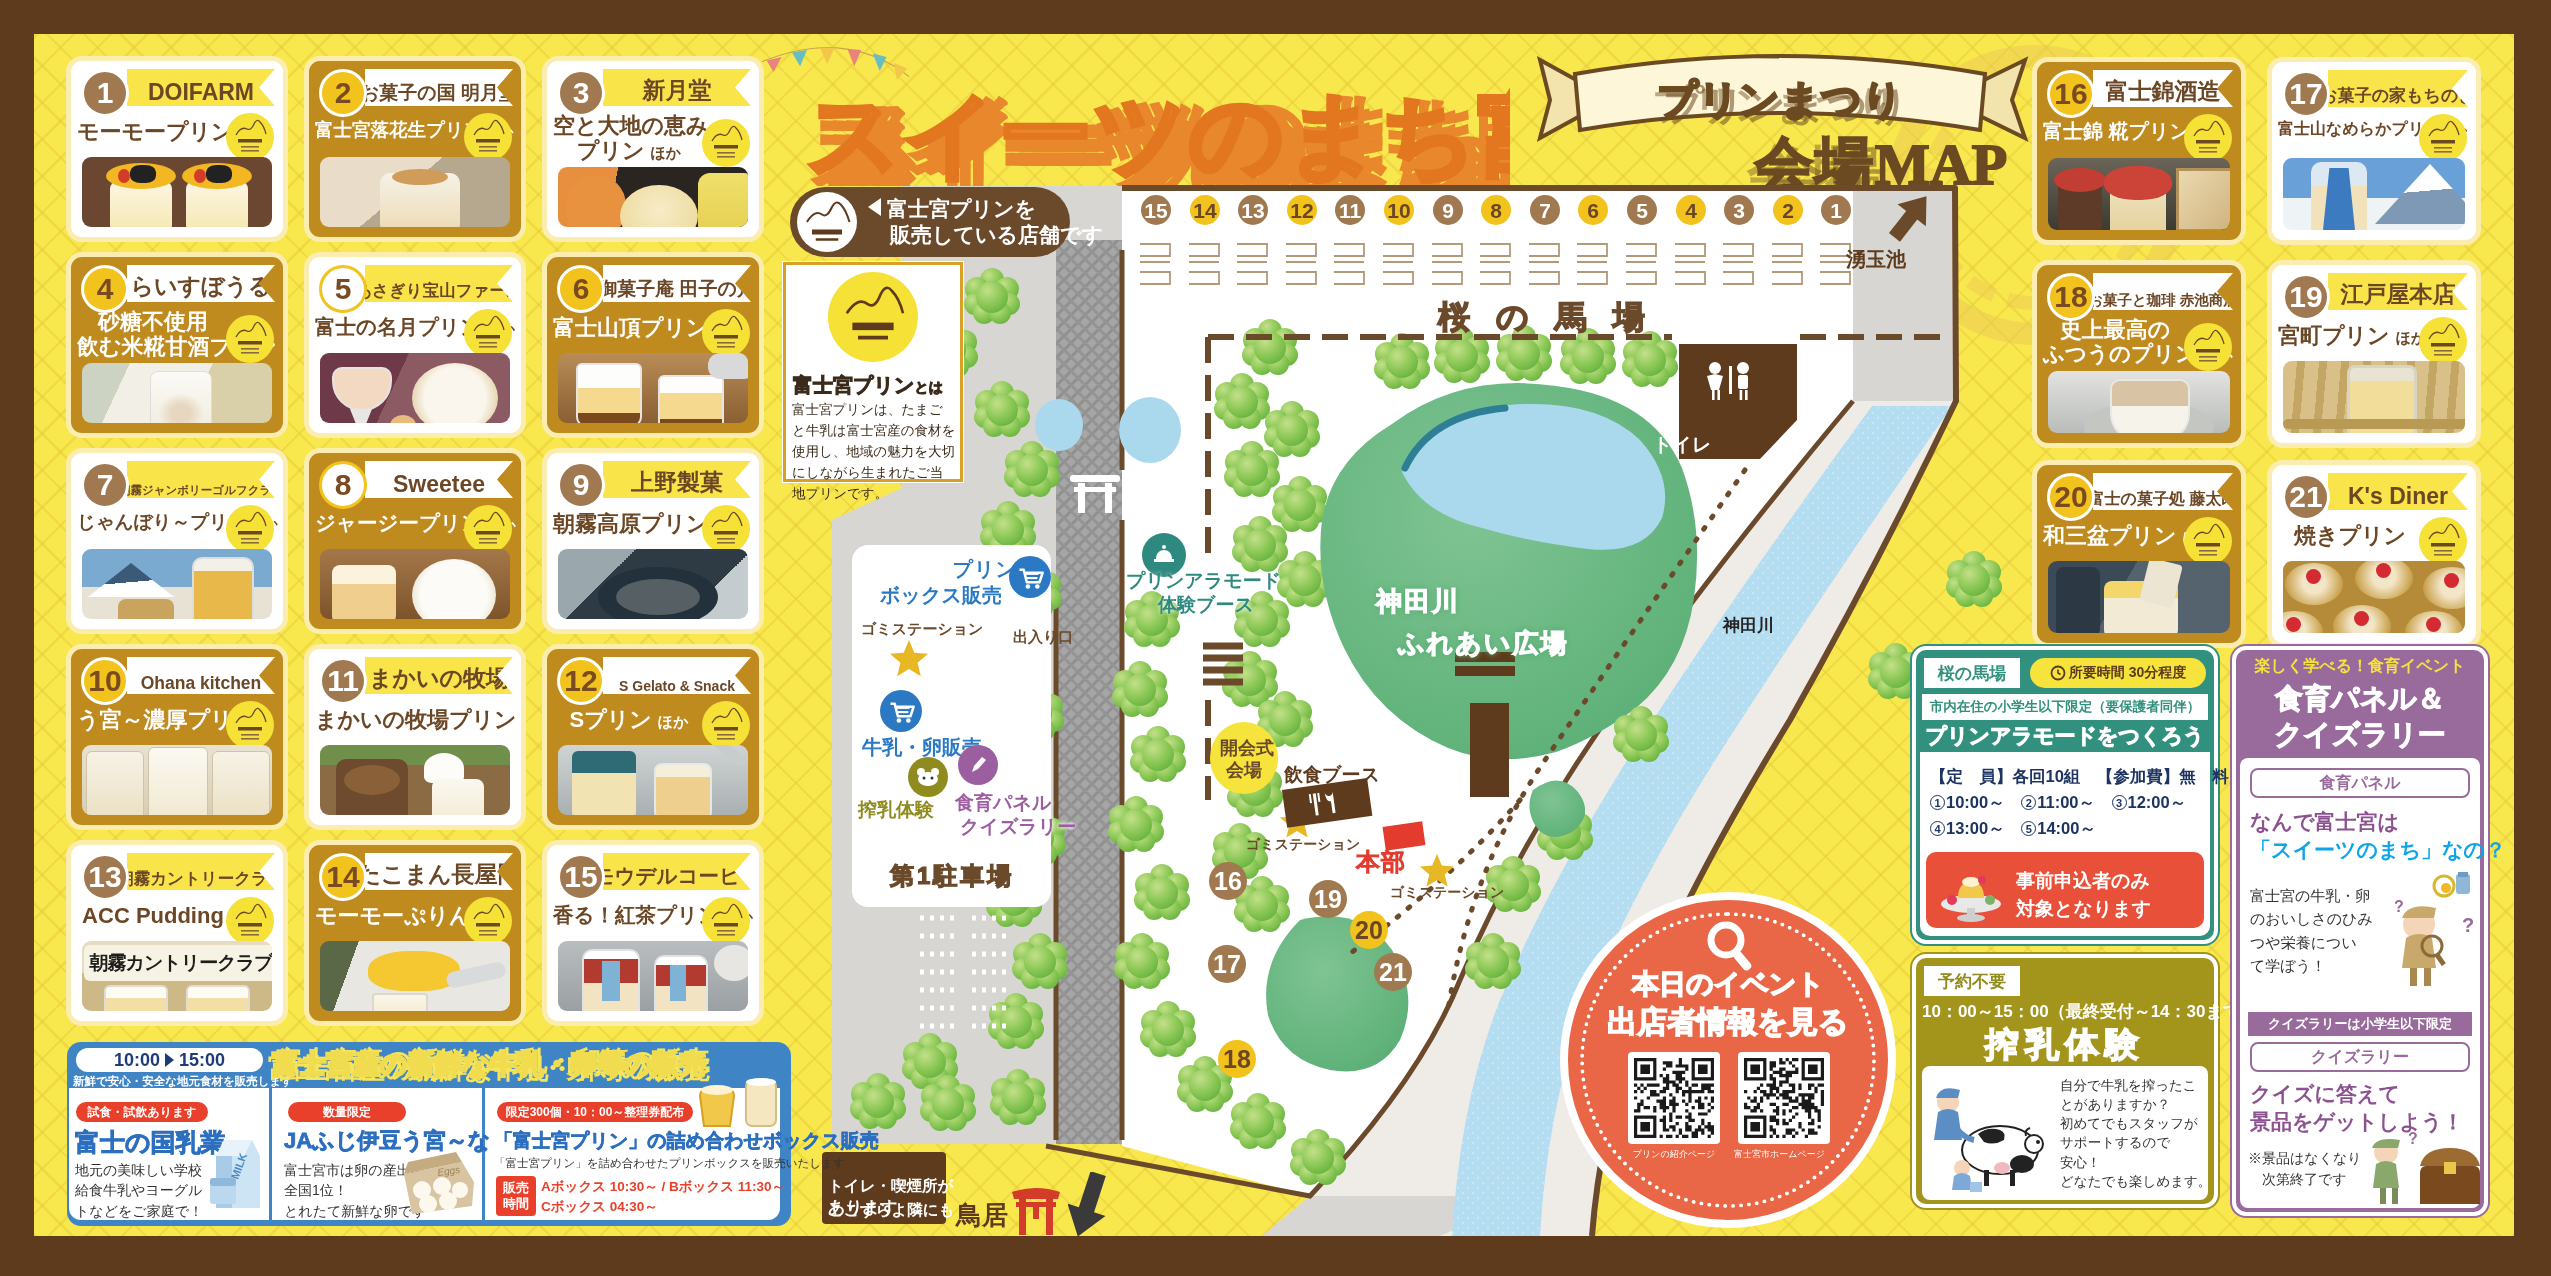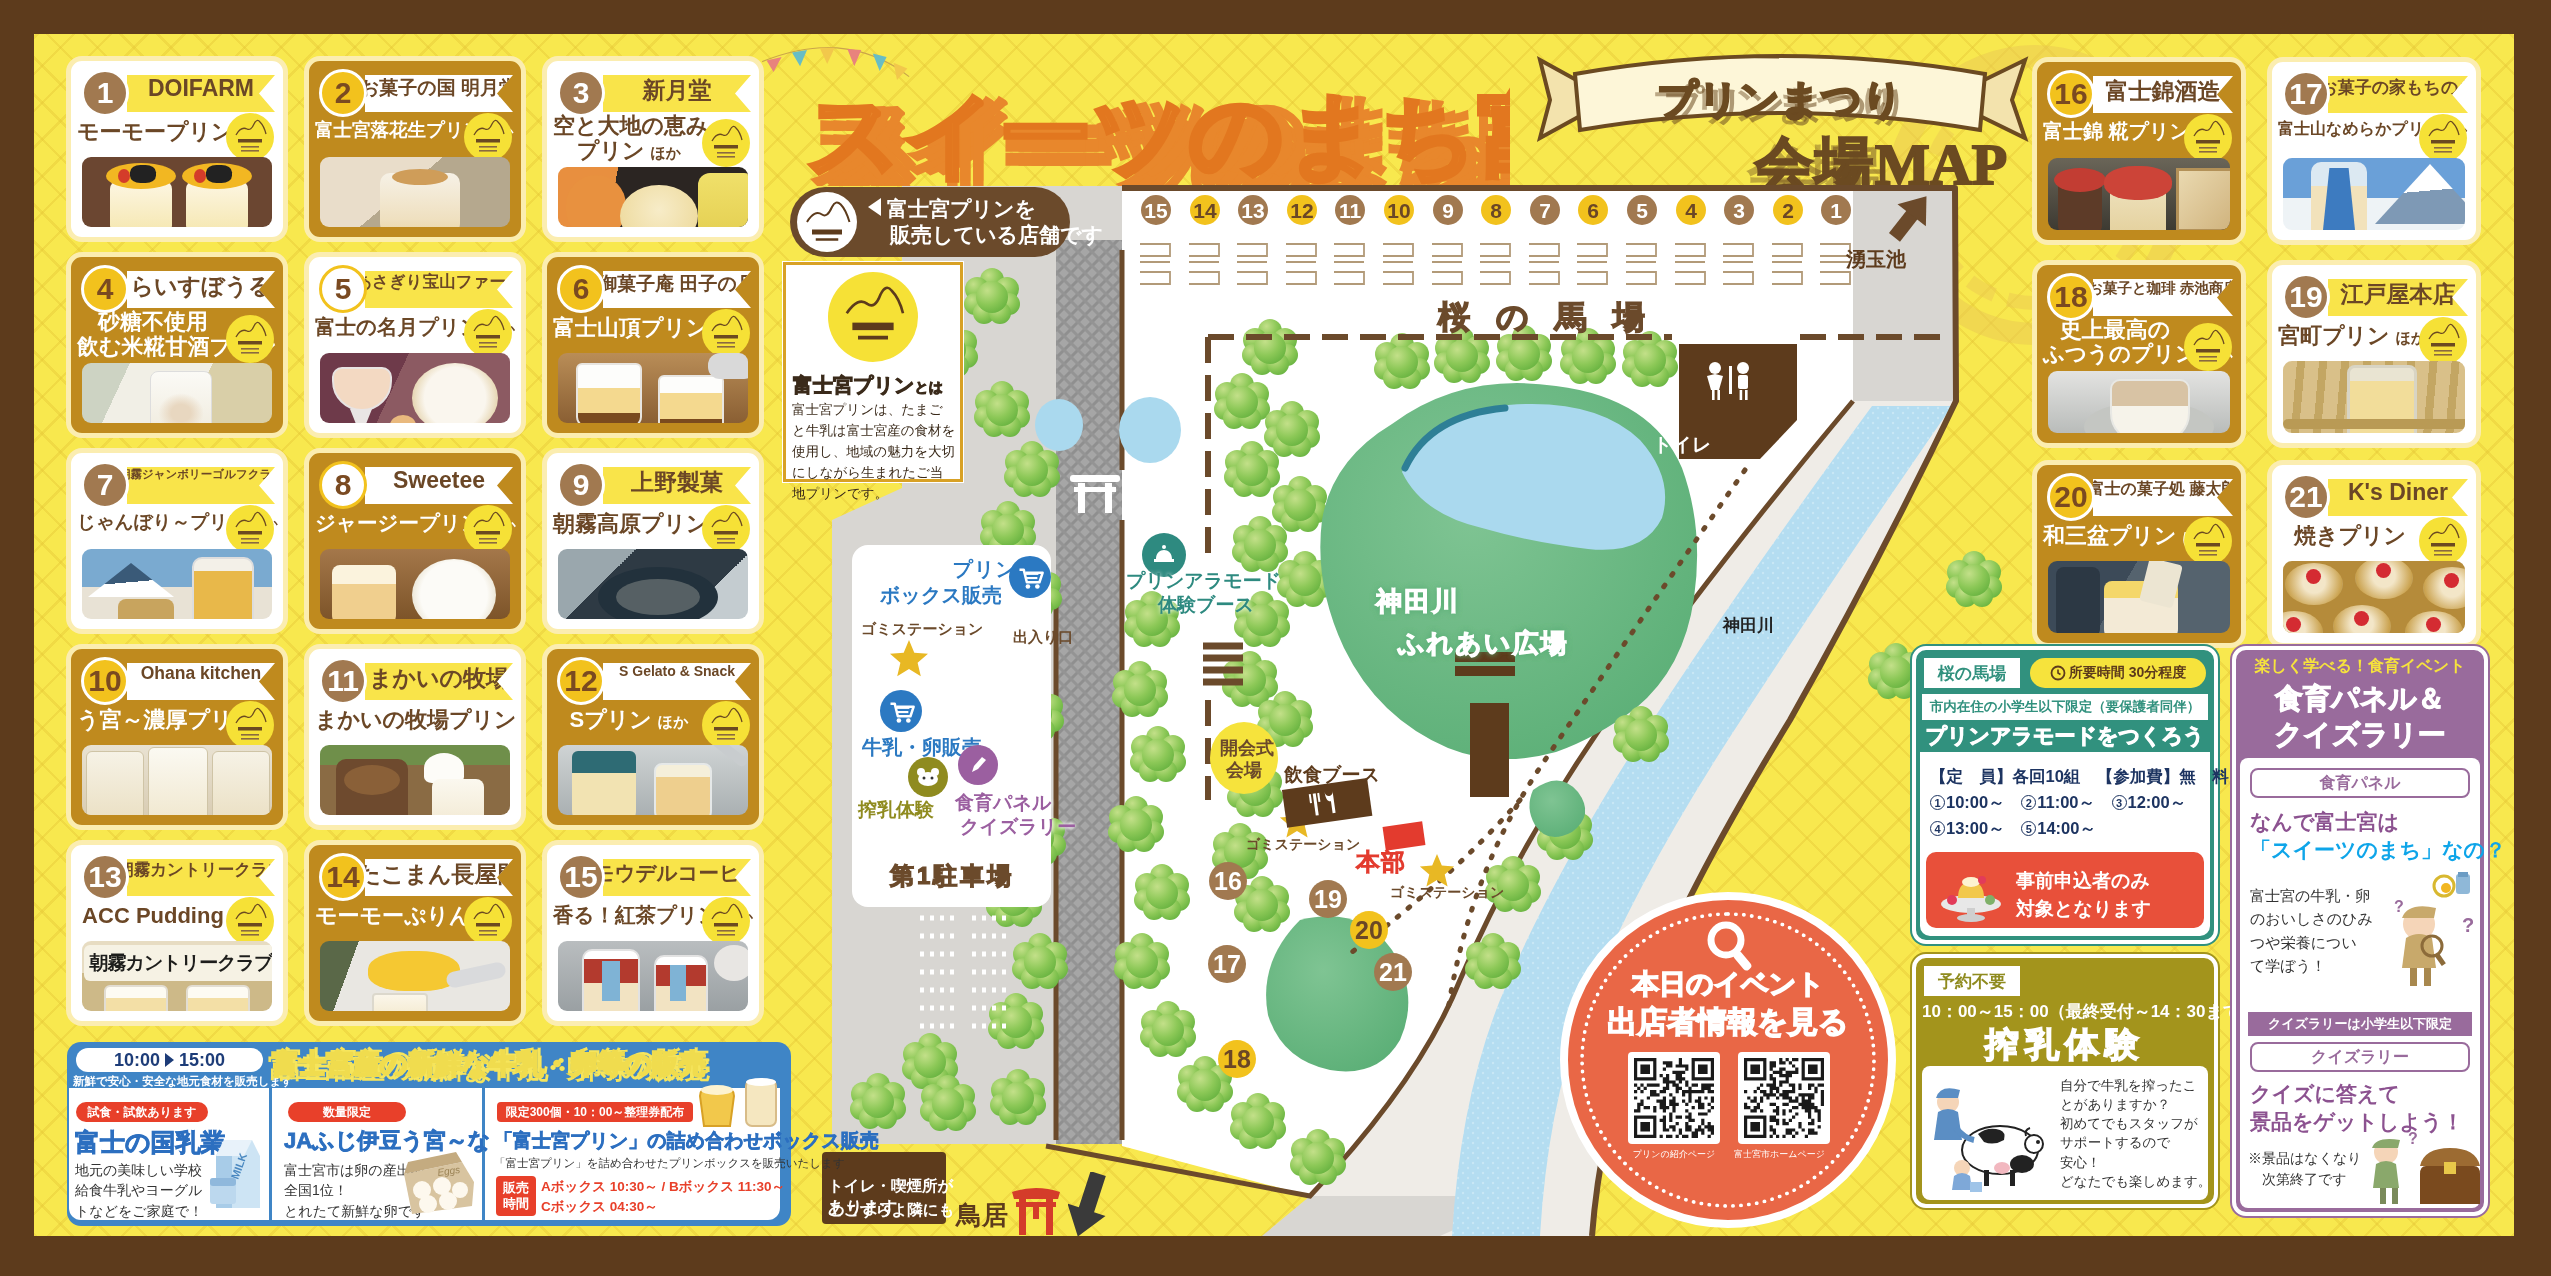--- a/index.html
+++ b/index.html
@@ -10,22 +10,22 @@
   repeating-linear-gradient(-45deg, rgba(228,196,52,.38) 0 2.5px, transparent 2.5px 26px),
   #f8e84e;}
 .card{position:absolute;border-radius:16px;border:5px solid #fbedb0}
 .card.w{background:#fff}
 .card.g{background:#bf8a1e}
 .badge{position:absolute;left:10px;top:8px;width:48px;height:48px;border-radius:50%;
  border:3px solid #fff;color:#fff;font-weight:bold;font-size:30px;display:flex;align-items:center;justify-content:center}
 .badge.b{background:#a17950;color:#fff}
 .badge.y{background:#f2c21d;color:#7a4a21}
 .badge.wh{background:#fff;color:#7a4a21;border-color:#f2c21d}
-.banner{position:absolute;left:56px;top:14px;right:8px;height:37px;font-weight:bold;
- display:flex;align-items:flex-start;justify-content:center;
+.banner{position:absolute;left:56px;top:8px;right:8px;height:37px;font-weight:bold;
+ display:flex;align-items:flex-end;justify-content:center;
  clip-path:polygon(0 0,100% 0,calc(100% - 16px) 50%,100% 100%,0 100%)}
 .banner.y{background:#f9e44a;color:#6b4726}
 .banner.w{background:#fff;color:#6b4726}
 .banner div{white-space:nowrap}
 .pname div{white-space:nowrap}
 .pname{position:absolute;left:6px;right:54px;top:56px;font-weight:bold;text-align:center;line-height:1.15}
 .pname.b{color:#6b4726}
 .pname.w{color:#fff}
 .pname small{font-size:68%;font-weight:bold}
 .stamp{position:absolute;right:9px;width:48px;height:48px;border-radius:50%;background:#f6e136;overflow:hidden}
@@ -950,21 +950,21 @@
 <svg class="abs" style="left:398px;top:1148px" width="80" height="70" viewBox="0 0 80 70">
 <path d="M6 26 L64 14 L76 34 L74 58 L14 66 Z" fill="#d8c4a0"></path>
 <path d="M6 26 L64 14 L58 4 L10 14 Z" fill="#c4ab80"></path>
 <circle cx="24" cy="42" r="9" fill="#fdf8ee"></circle>
     <circle cx="44" cy="38" r="9" fill="#fdf8ee"></circle>
     <circle cx="62" cy="42" r="8" fill="#fdf8ee"></circle>
 <circle cx="30" cy="56" r="9" fill="#fdf8ee"></circle>
     <circle cx="50" cy="53" r="9" fill="#fdf8ee"></circle>
 <text x="40" y="28" font-size="10" fill="#9c8456" font-style="italic" transform="rotate(-8 40 28)">Eggs</text>
 </svg>
-<div class="abs" style="left:497px;top:1102px;width:196px;height:20px;background:#e8402a;border-radius:4px;display:flex;align-items:center;justify-content:center;font-weight:bold;font-size:12px;color:#fff">限定300個・10：00～整理券配布</div>
+<div class="abs" style="left:497px;top:1102px;width:196px;height:20px;background:#e8402a;border-radius:10px;display:flex;align-items:center;justify-content:center;font-weight:bold;font-size:12px;color:#fff">限定300個・10：00～整理券配布</div>
 <div class="tx" style="left:494px;top:1128px;font-size:19px;font-weight:bold;color:#2c6fc0;-webkit-text-stroke:.7px #2c6fc0">「富士宮プリン」の詰め合わせボックス販売</div>
 <div class="tx" style="left:494px;top:1156px;font-size:11.5px;color:#333">「富士宮プリン」を詰め合わせたプリンボックスを販売いたします</div>
 <div class="abs" style="left:496px;top:1176px;width:40px;height:40px;background:#e8402a;border-radius:4px;display:flex;align-items:center;justify-content:center;font-weight:bold;font-size:13px;color:#fff;text-align:center;line-height:1.2">販売<br>時間</div>
 <div class="tx" style="left:541px;top:1178px;font-size:13.5px;font-weight:bold;color:#e8402a">Aボックス 10:30～ / Bボックス 11:30～</div>
 <div class="tx" style="left:541px;top:1198px;font-size:13.5px;font-weight:bold;color:#e8402a">Cボックス 04:30～</div>
 <svg class="abs" style="left:692px;top:1078px" width="92" height="52" viewBox="0 0 92 52">
 <path d="M8 18 q0 -8 10 -8 h14 q10 0 10 8 l-4 30 h-26 Z" fill="#f2c84b" stroke="#d8a125" stroke-width="2"></path>
 <ellipse cx="25" cy="12" rx="16" ry="5" fill="#fdf3d0"></ellipse>
 <rect x="54" y="2" width="30" height="46" rx="6" fill="#f5e7c0" stroke="#d8bc88" stroke-width="2"></rect>
 <ellipse cx="69" cy="4" rx="15" ry="4" fill="#fff"></ellipse>

